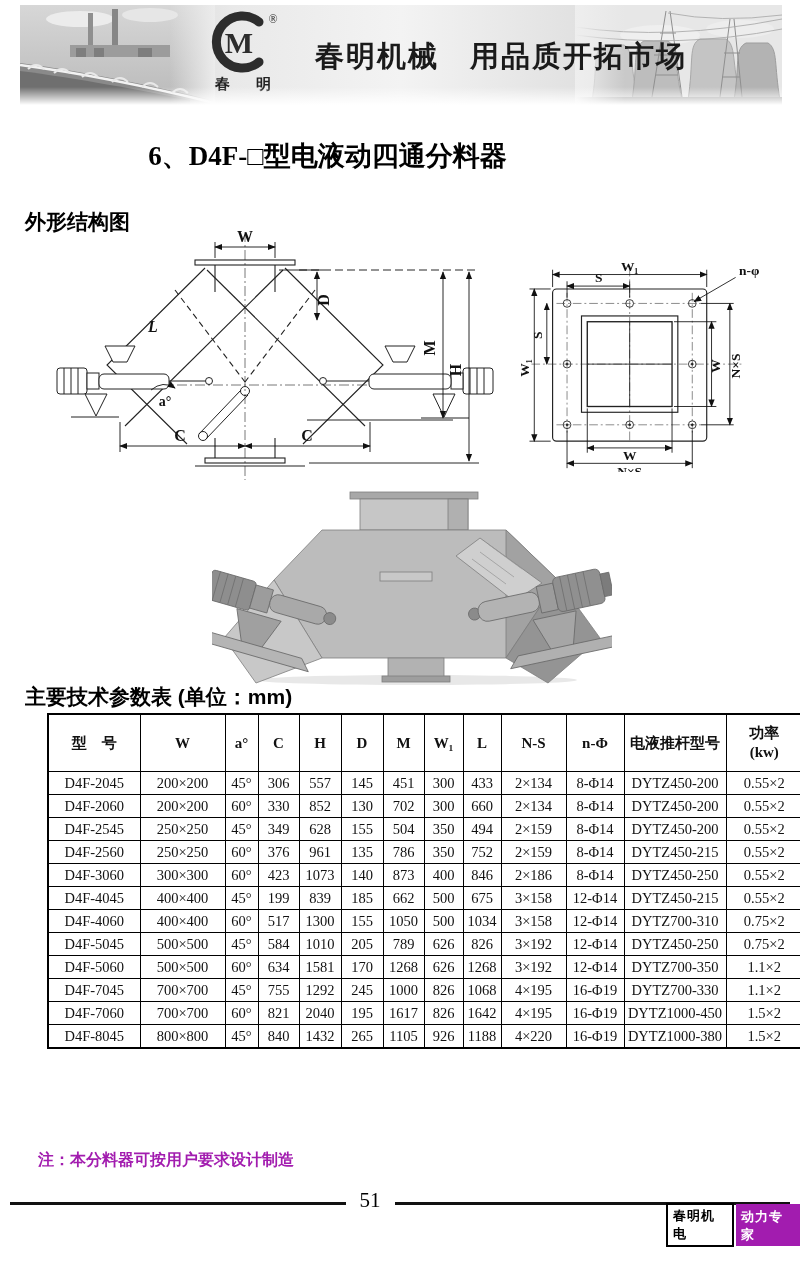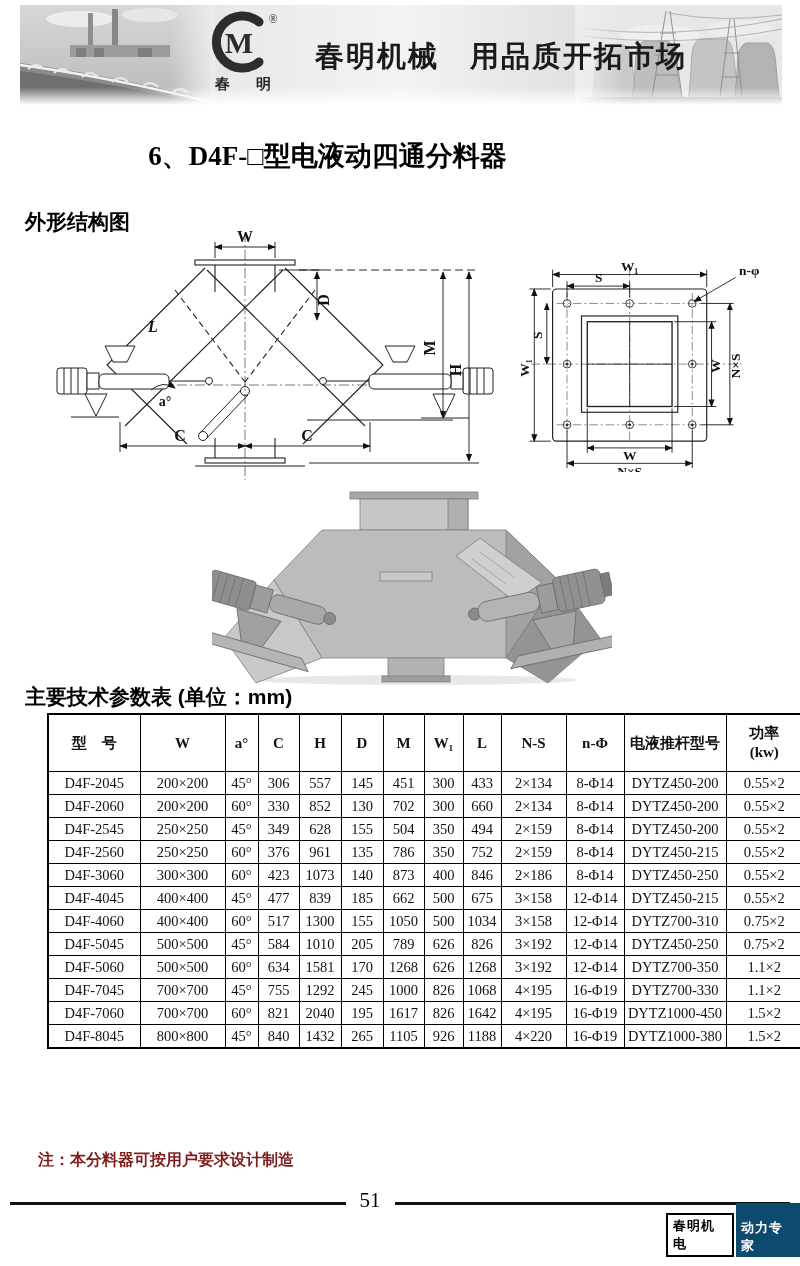--- a/index.html
+++ b/index.html
@@ -26,30 +26,30 @@
   .dimtxt{font-size:14px;font-weight:700;fill:#111;}
   .dimtxt-lg{font-size:16px;font-weight:700;fill:#111;}
   
   table{position:absolute;left:23px;top:713px;width:755px;border-collapse:collapse;
         table-layout:fixed;font-family:"Liberation Serif",serif;}
   th,td{border:1px solid #000;text-align:center;vertical-align:middle;overflow:hidden;padding:0;}
   table{border:2px solid #000;margin-left:24px;}
   th{height:56px;font-size:15px;font-weight:700;white-space:pre-line;line-height:1.25;}
   td{height:22px;font-size:14.5px;line-height:1;}
   
-  .note{position:absolute;left:38px;top:1150px;font-weight:700;font-size:16px;color:#7f1d1d;}
+  .note{position:absolute;left:38px;top:1150px;font-weight:700;font-size:16px;color:#a21caf;}
   .pageline{position:absolute;left:10px;top:1202px;width:780px;height:3px;background:#111;}
   .pagenum{position:absolute;left:0;top:1188px;width:740px;text-align:center;}
   .pagenum span{display:inline-block;background:#fff;padding:0 14px;
                 font-family:"Liberation Serif",serif;font-size:21px;color:#000;}
-  .footer-brand{position:absolute;left:666px;top:1203px;display:flex;align-items:flex-end;}
+  .footer-brand{position:absolute;left:666px;top:1203px;display:flex;align-items:center;}
   .footer-brand .white-box{background:#fff;border:2px solid #000;color:#000;font-weight:800;
                 font-size:13px;padding:2px 5px;letter-spacing:1px;}
-  .footer-brand .black-box{background:#0c4a6e;color:#fff;font-weight:800;font-size:13px;
-                padding:16px 5px 2px 5px;margin-left:2px;letter-spacing:1px;}
+  .footer-brand .black-box{background:#a21caf;color:#fff;font-weight:800;font-size:13px;
+                padding:4px 5px 2px 5px;margin-left:2px;letter-spacing:1px;}
 </style>
 </head>
 <body>
 
 <div id="page">
 
   <div class="banner">
     <svg width="762" height="100" viewBox="0 0 762 100">
       <defs>
         <linearGradient id="skyL" x1="0" y1="0" x2="0" y2="1">
@@ -415,21 +415,21 @@
           <td>846</td>
           <td>2×186</td>
           <td>8-Φ14</td>
           <td>DYTZ450-250</td>
           <td>0.55×2</td>
         </tr>
         <tr>
           <td>D4F-4045</td>
           <td>400×400</td>
           <td>45°</td>
-          <td>477</td>
+          <td>199</td>
           <td>839</td>
           <td>185</td>
           <td>662</td>
           <td>500</td>
           <td>675</td>
           <td>3×158</td>
           <td>12-Φ14</td>
           <td>DYTZ450-215</td>
           <td>0.55×2</td>
         </tr>

